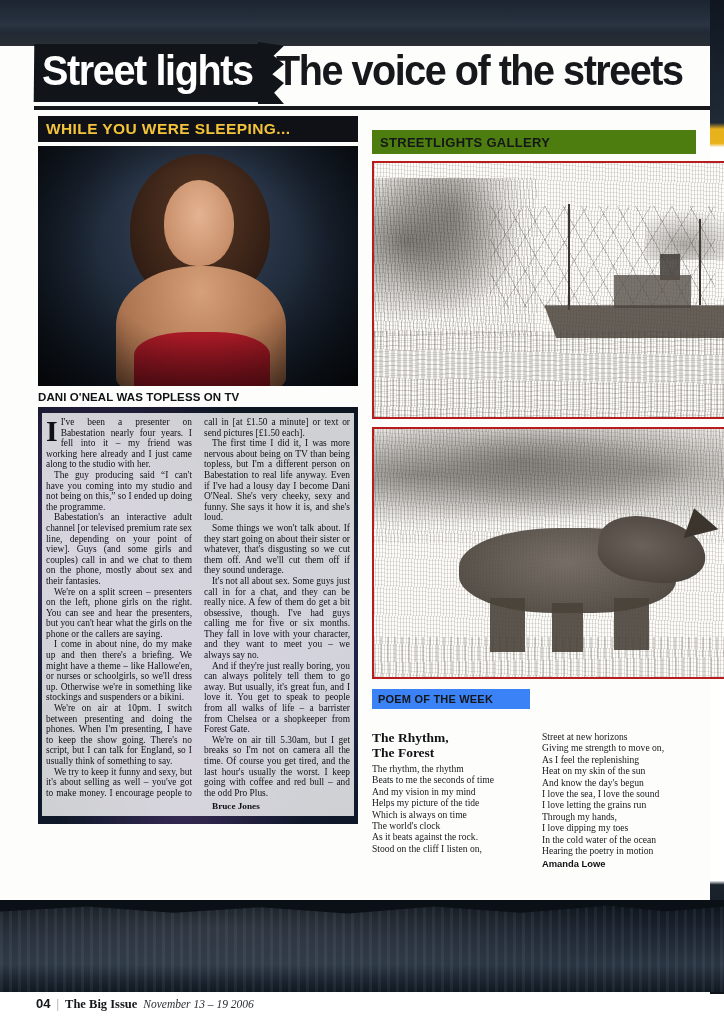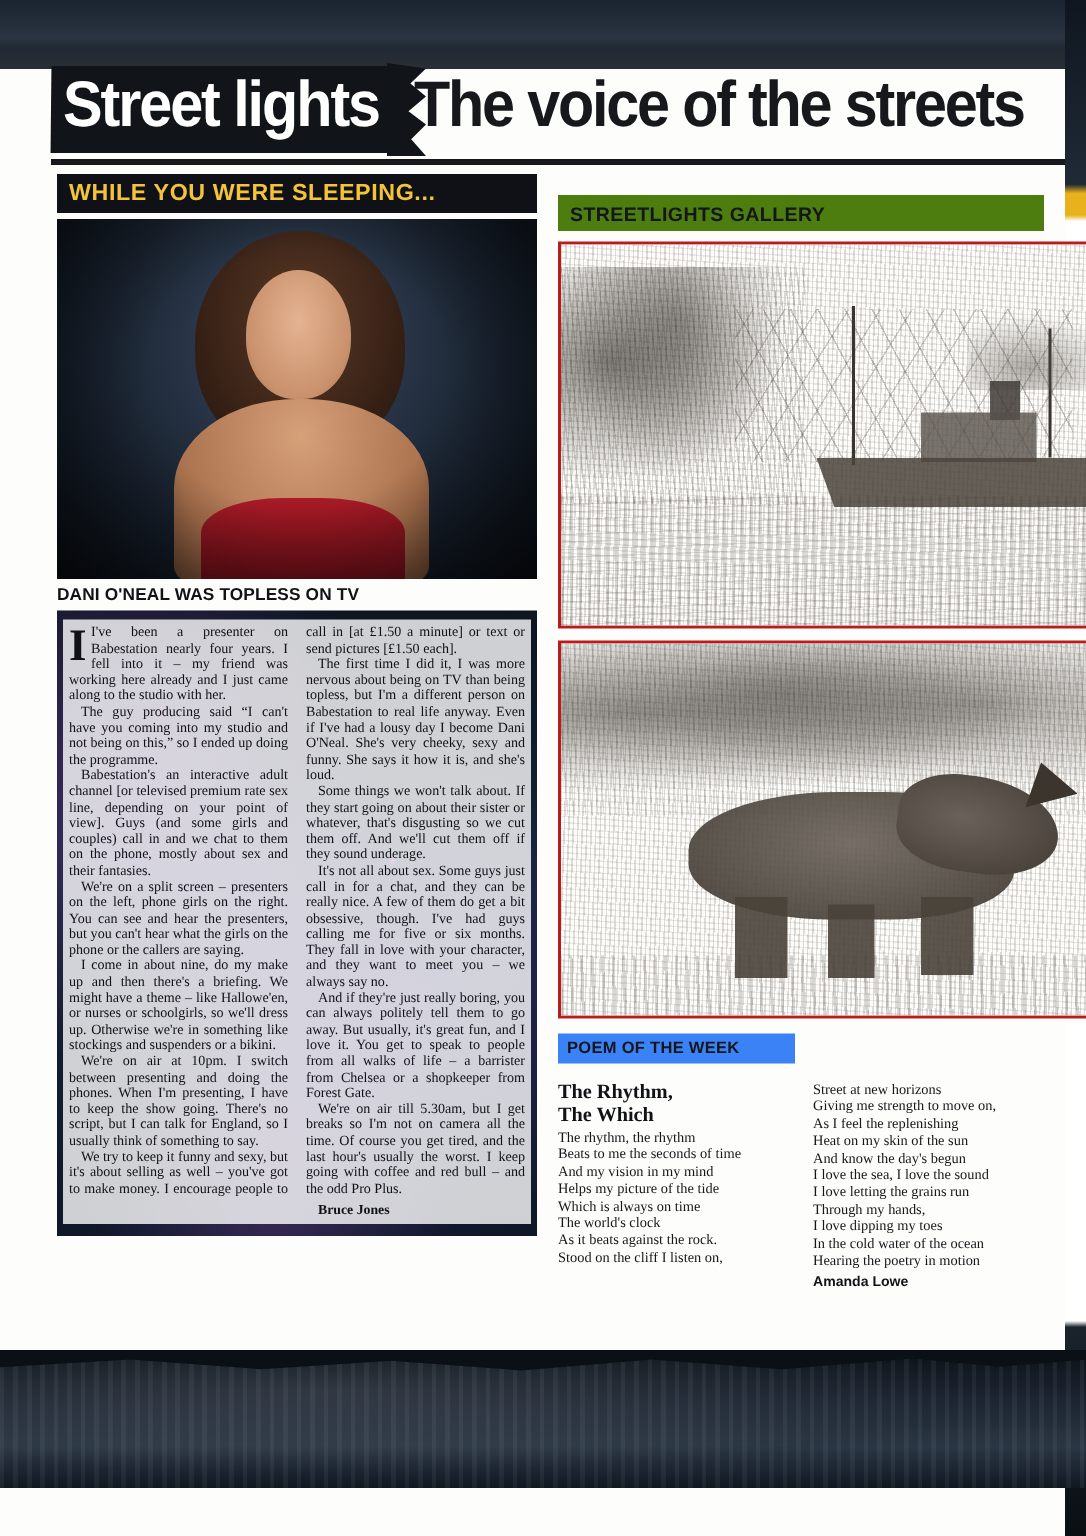--- a/index.html
+++ b/index.html
@@ -285,21 +285,21 @@
   .bar-poem {
     position:relative; width:158px; height:20px; margin-top:10px;
     background:#3b82f6; display:flex; align-items:center;
   }
   .bar-poem .lbl {
     font-family:"Liberation Sans", sans-serif;
     font-weight:bold; font-size:11px; color:#14161a;
     padding-left:6px; letter-spacing:.2px;
   }
   .poem-wrap {
-    position:relative; width:324px; margin-top:12px;
+    position:relative; width:324px; margin-top:22px;
     display:flex; gap:16px;
   }
   .poem-col { width:156px; }
   .poem-title {
     font-family:"Liberation Serif", serif;
     font-weight:bold; font-size:13.5px; line-height:14.5px; color:#101216;
     margin-bottom:3px;
   }
   .poem-line {
     font-size:9.6px; line-height:11.4px; color:#15171b;
@@ -435,21 +435,21 @@
     </div>
 
     <div class="bar-poem">
       <span class="lbl">POEM OF THE WEEK</span>
     </div>
 
     <div class="poem-wrap">
       <div class="poem-col">
         <div class="poem-title">
           <span>The Rhythm,</span><br>
-          <span>The Which</span>
+          <span>The Forest</span>
         </div>
         <div class="poem-line">The rhythm, the rhythm</div>
         <div class="poem-line">Beats to me the seconds of time</div>
         <div class="poem-line">And my vision in my mind</div>
         <div class="poem-line">Helps my picture of the tide</div>
         <div class="poem-line">Which is always on time</div>
         <div class="poem-line">The world's clock</div>
         <div class="poem-line">As it beats against the rock.</div>
         <div class="poem-line">Stood on the cliff I listen on,</div>
       </div>
@@ -465,14 +465,22 @@
         <div class="poem-line">I love dipping my toes</div>
         <div class="poem-line">In the cold water of the ocean</div>
         <div class="poem-line">Hearing the poetry in motion</div>
         <div class="poem-author">Amanda Lowe</div>
       </div>
     </div>
   </div>
 
   <div class="bottom-band"></div>
 
+  <div class="footer">
+    <div class="footer-inner">
+      <span class="pg-num">04</span>
+      <span class="pg-div">|</span>
+      <span class="pg-pub">The Big Issue</span>
+      <span class="pg-date">November 13 – 19 2006</span>
+    </div>
+  </div>
 
 </div>
 
 </body></html>

